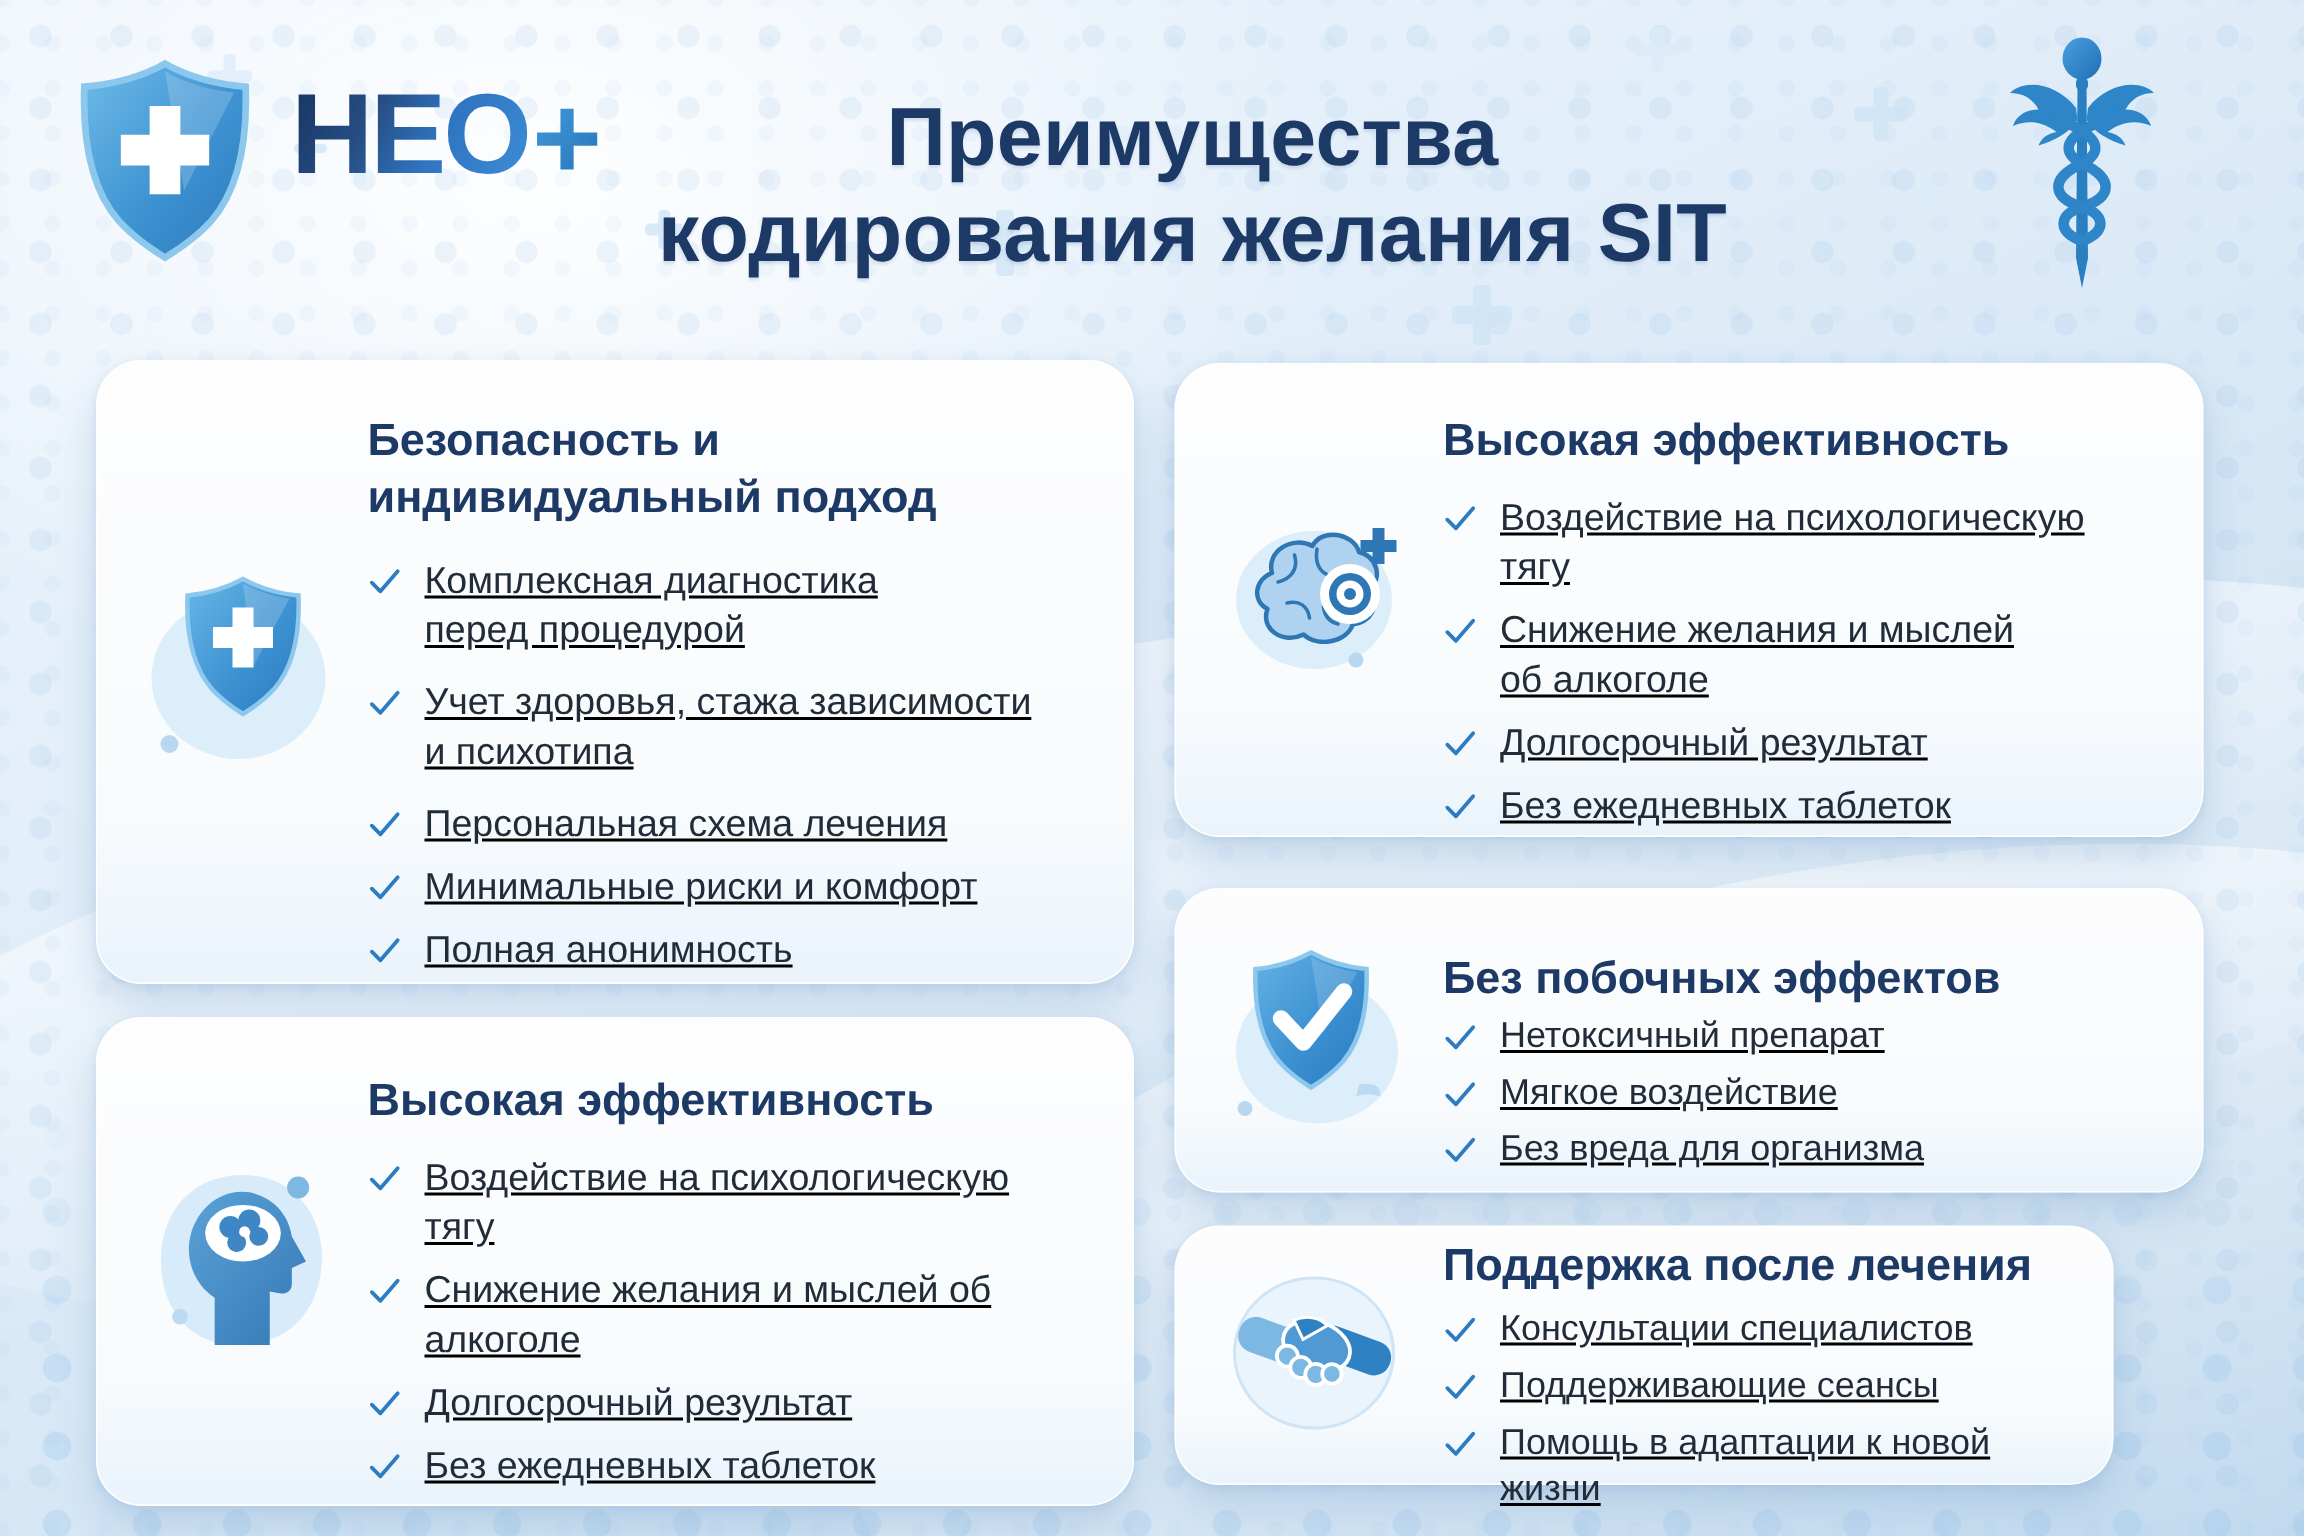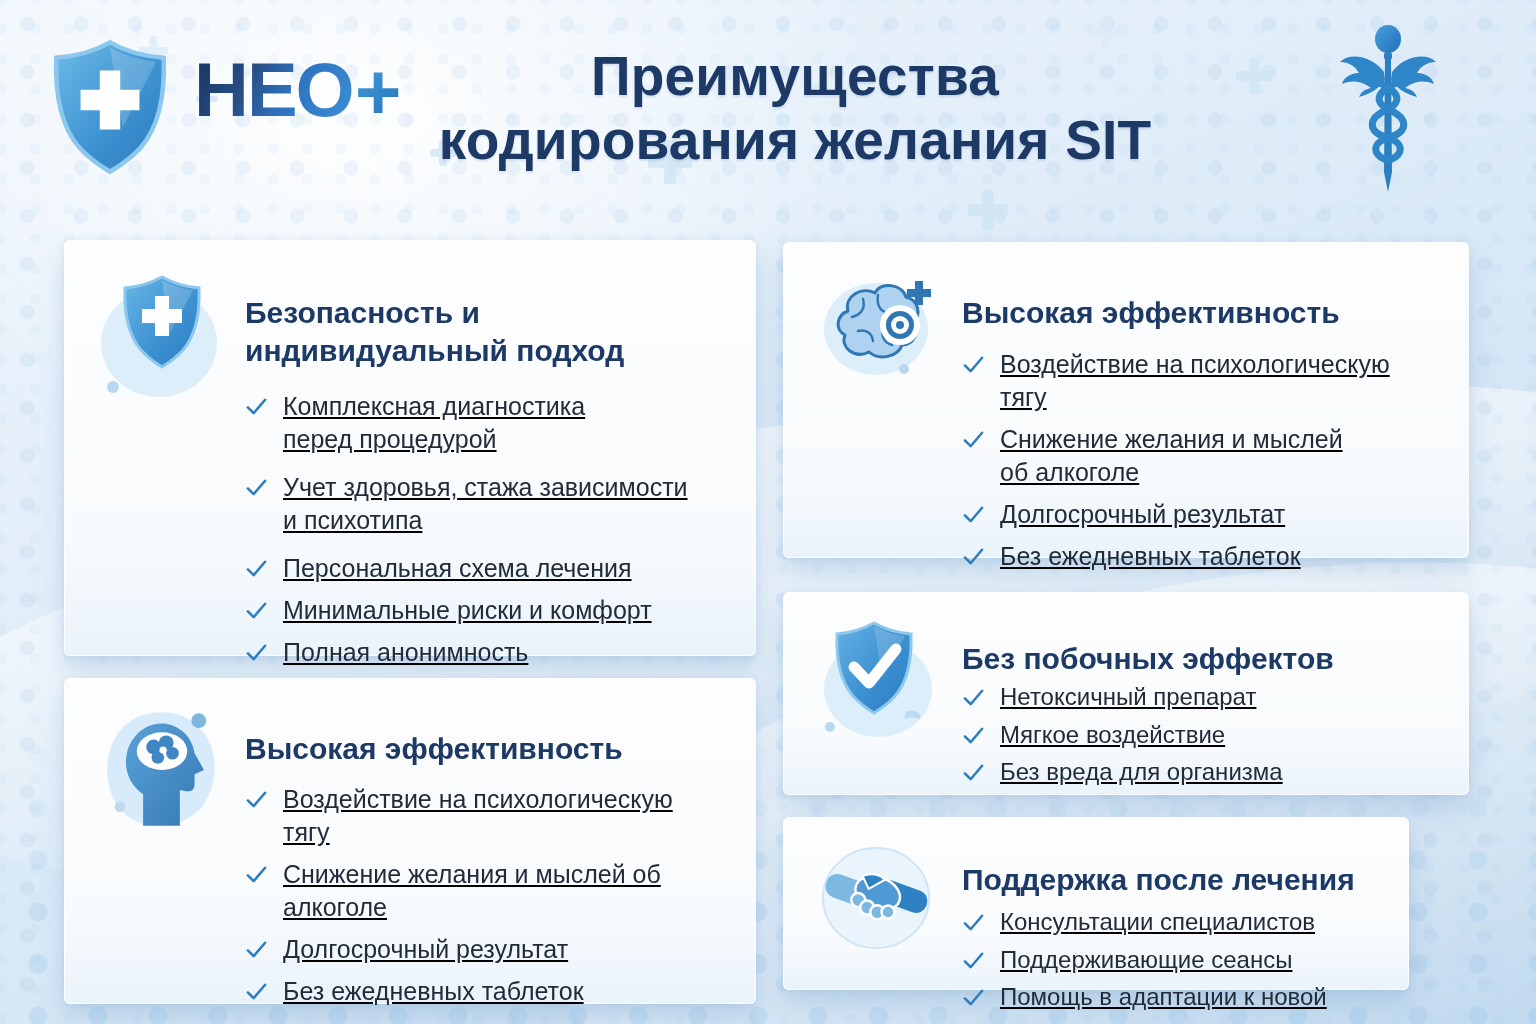--- a/index.html
+++ b/index.html
@@ -32,30 +32,30 @@
   .logo-shield{position:absolute;left:46px;top:34px;width:128px;height:150px;}
   .logo-text-wrap{position:absolute;left:194px;top:52px;display:flex;align-items:flex-start;line-height:1;}
   .logo-neo{font-size:76px;font-weight:800;letter-spacing:-2px;color:#24508a;}
   .logo-plus-char{font-size:80px;font-weight:800;color:#2f86cc;margin-left:2px;}
   @supports ((-webkit-background-clip:text)){
     .logo-neo{background:linear-gradient(120deg,#16335e 0%,#274f86 35%,#2f74c0 60%,#3f8fd8 100%);
       -webkit-background-clip:text;background-clip:text;color:transparent;}
     .logo-plus-char{background:linear-gradient(135deg,#4aa0e0,#1f6fb4);
       -webkit-background-clip:text;background-clip:text;color:transparent;}
   }
-  .page-title{position:absolute;left:400px;top:45px;width:790px;text-align:center;
+  .page-title{position:absolute;left:400px;top:60px;width:790px;text-align:center;
     color:#1d3a66;font-weight:700;font-size:55px;line-height:1.16;letter-spacing:.2px;
     text-shadow:0 2px 2px rgba(120,150,190,.25);}
   .caduceus{position:absolute;left:1338px;top:24px;width:100px;height:180px;}
 
   
   .card{position:absolute;display:flex;gap:18px;box-sizing:border-box;
     background:linear-gradient(180deg,#fdfdfe 0%,#f8fbfd 72%,#eaf3fb 100%);
-    border:1px solid rgba(255,255,255,.95);border-radius:6px;
-    box-shadow:0 14px 26px rgba(125,165,205,.32),0 2px 6px rgba(140,175,210,.22);}
+    border:1px solid rgba(255,255,255,.95);border-radius:30px;
+    box-shadow:0 14px 26px rgba(125,165,205,.32),0 2px 6px rgba(140,175,210,.22);align-items:center;}
   .card-l1{left:64px;top:240px;width:692px;height:416px;padding:28px 32px 24px 34px;}
   .card-l2{left:64px;top:678px;width:692px;height:326px;padding:26px 32px 24px 34px;}
   .card-r1{left:783px;top:242px;width:686px;height:316px;padding:26px 30px 22px 32px;}
   .card-r2{left:783px;top:592px;width:686px;height:203px;padding:22px 30px 18px 32px;}
   .card-r3{left:783px;top:817px;width:626px;height:173px;padding:18px 30px 16px 32px;}
   .card-icon-col{flex:0 0 128px;}
   .card-body{flex:1;min-width:0;}
   .card-title{color:#1d3a66;font-size:30px;font-weight:700;line-height:1.27;white-space:pre-line;}
   .mb-l1{margin-bottom:20px;} .mb-l2{margin-bottom:15px;} .mb-r1{margin-bottom:16px;}
   .mb-r2{margin-bottom:3px;}  .mb-r3{margin-bottom:7px;}

